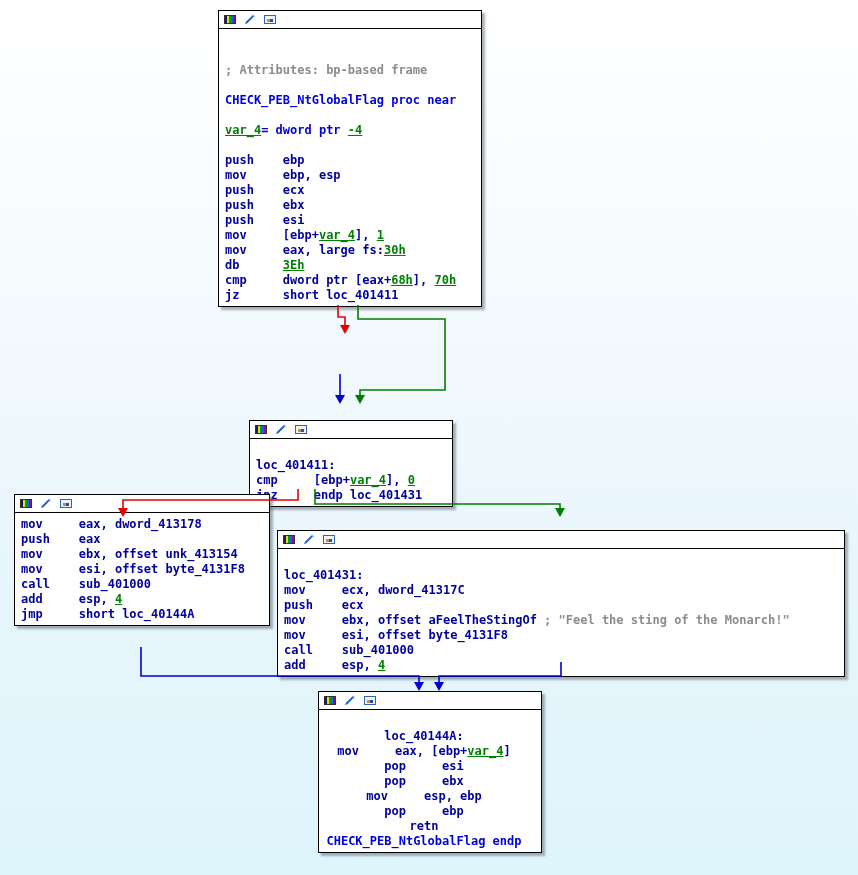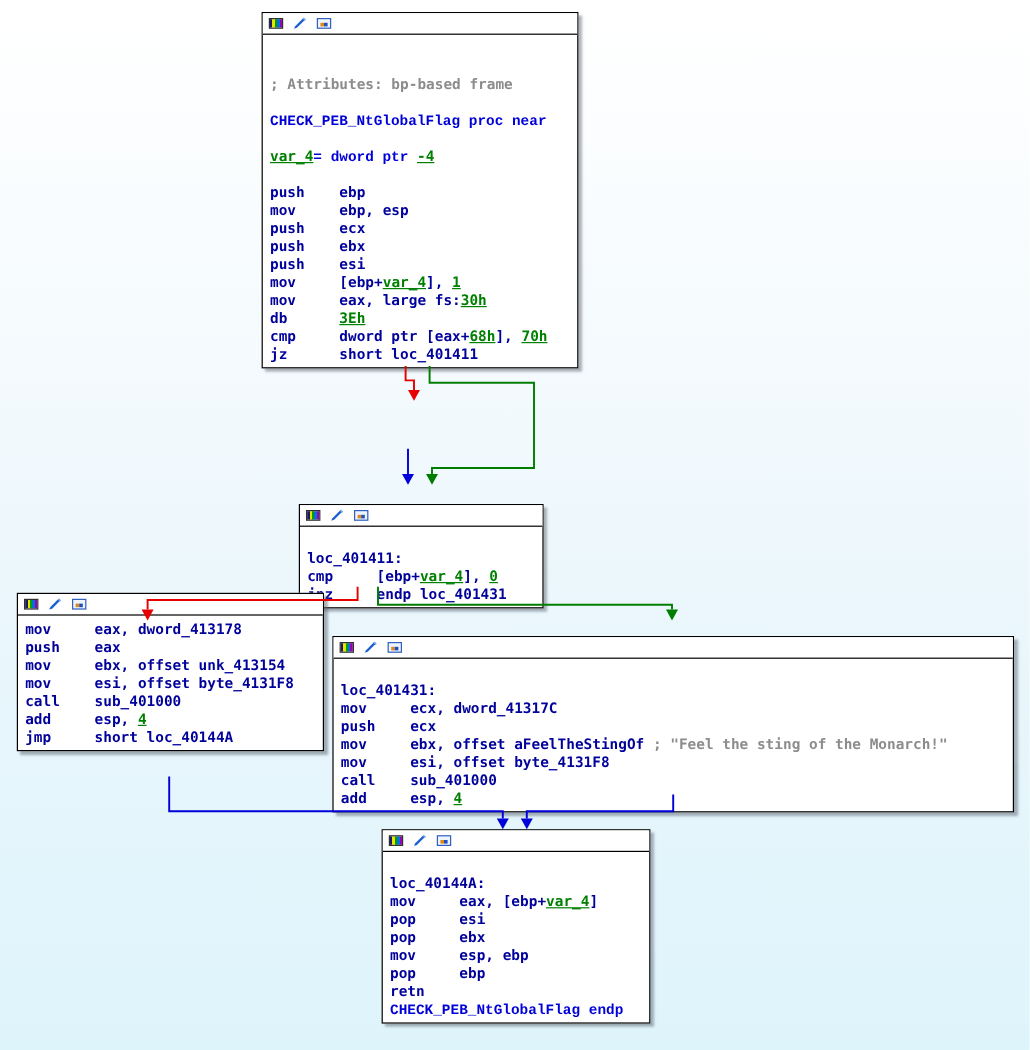--- a/index.html
+++ b/index.html
@@ -51,21 +51,21 @@
   .node-body{
     padding:4px 18px 3px 6px;
     font-size:12px;
     font-weight:bold;
     line-height:15px;
     white-space:pre;
     color:var(--pal-n);
   }
   .code-line{height:15px;}
   .seg-n{color:var(--pal-n);}
-  .seg-b{color:var(--pal-b);font-family:Liberation Mono, monospace;}
+  .seg-b{color:var(--pal-b);}
   .seg-g{color:var(--pal-g);text-decoration:underline;}
   .seg-c{color:var(--pal-c);}
   #edge-layer{
     position:absolute;left:0;top:0;z-index:3;
     pointer-events:none;
   }
 </style>
 </head>
 <body>
 
@@ -145,21 +145,21 @@
       <span class="tb-icon icon-pencil">
         <svg width="12" height="11" viewBox="0 0 12 11">
           <path d="M1 10 L3.4 9.2 L10 2.6 L8.6 1.2 L2 7.8 Z" fill="#1b5fd0"></path>
           <path d="M9.2 0.6 L11 2.4 L10 3.4 L8.2 1.6 Z" fill="#7aa6e8"></path>
         </svg>
       </span>
       <span class="tb-icon icon-frame"></span>
     </div>
     <div class="node-body"><div class="code-line">&nbsp;</div><div class="code-line"><span class="seg-n">loc_401431:</span></div><div class="code-line"><span class="seg-n">mov     ecx, dword_41317C</span></div><div class="code-line"><span class="seg-n">push    ecx</span></div><div class="code-line"><span class="seg-n">mov     ebx, offset aFeelTheStingOf </span><span class="seg-c">; "Feel the sting of the Monarch!"</span></div><div class="code-line"><span class="seg-n">mov     esi, offset byte_4131F8</span></div><div class="code-line"><span class="seg-n">call    sub_401000</span></div><div class="code-line"><span class="seg-n">add     esp, </span><span class="seg-g">4</span></div></div>
   </div>
-    <div class="node" style="left: 318px; top: 691px; width: 222px;">
+    <div class="node" style="left: 318px; top: 691px; width: 222px; text-align: center;">
     <div class="node-titlebar">
       <span class="tb-icon icon-colors"></span>
       <span class="tb-icon icon-pencil">
         <svg width="12" height="11" viewBox="0 0 12 11">
           <path d="M1 10 L3.4 9.2 L10 2.6 L8.6 1.2 L2 7.8 Z" fill="#1b5fd0"></path>
           <path d="M9.2 0.6 L11 2.4 L10 3.4 L8.2 1.6 Z" fill="#7aa6e8"></path>
         </svg>
       </span>
       <span class="tb-icon icon-frame"></span>
     </div>

